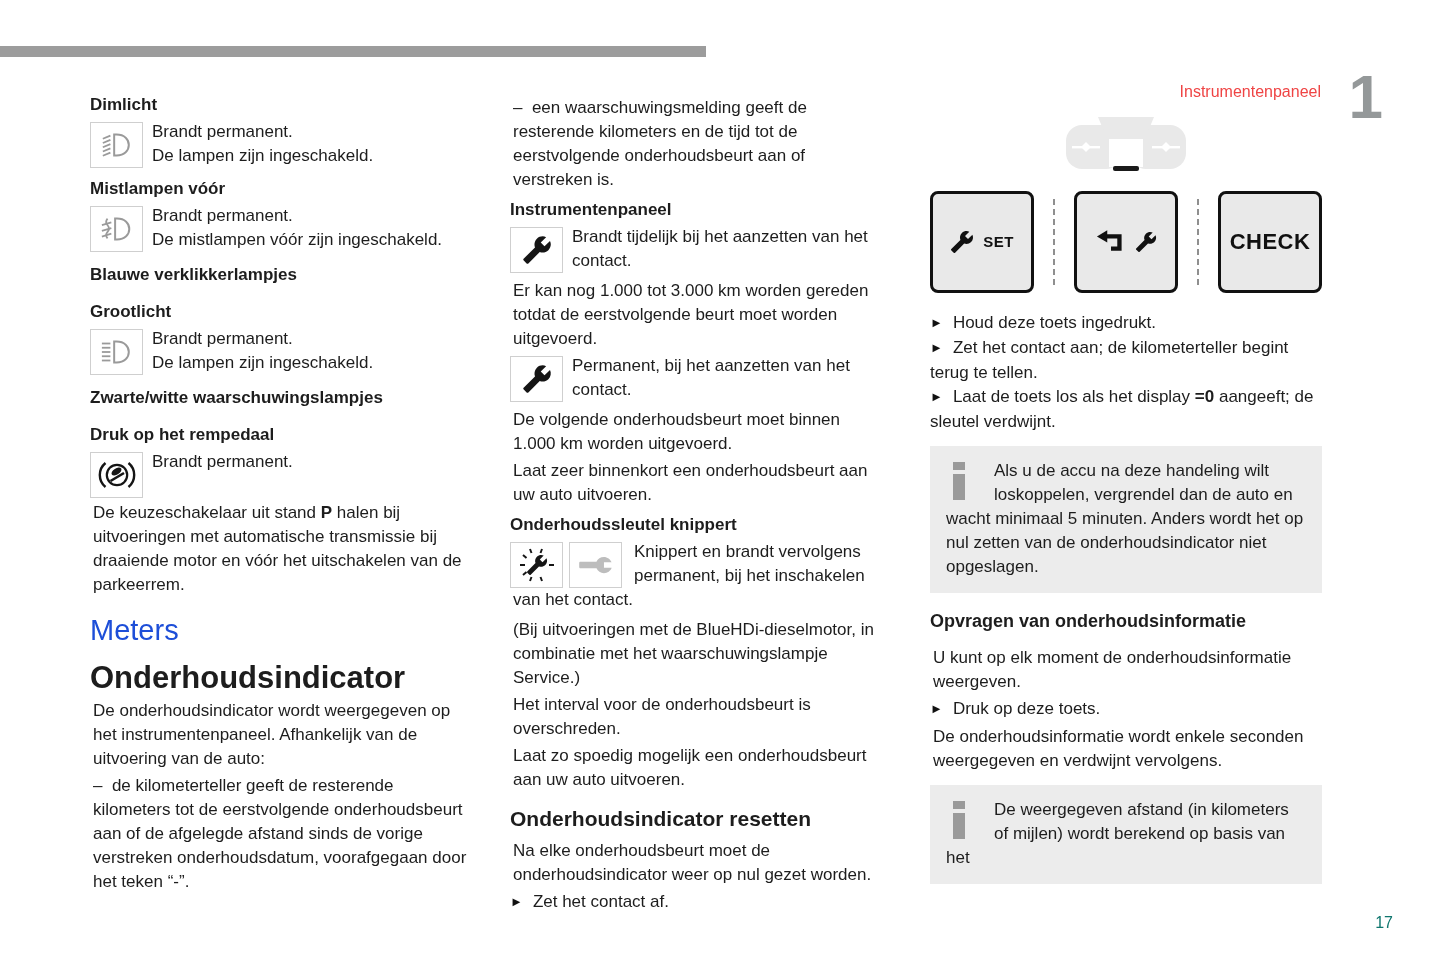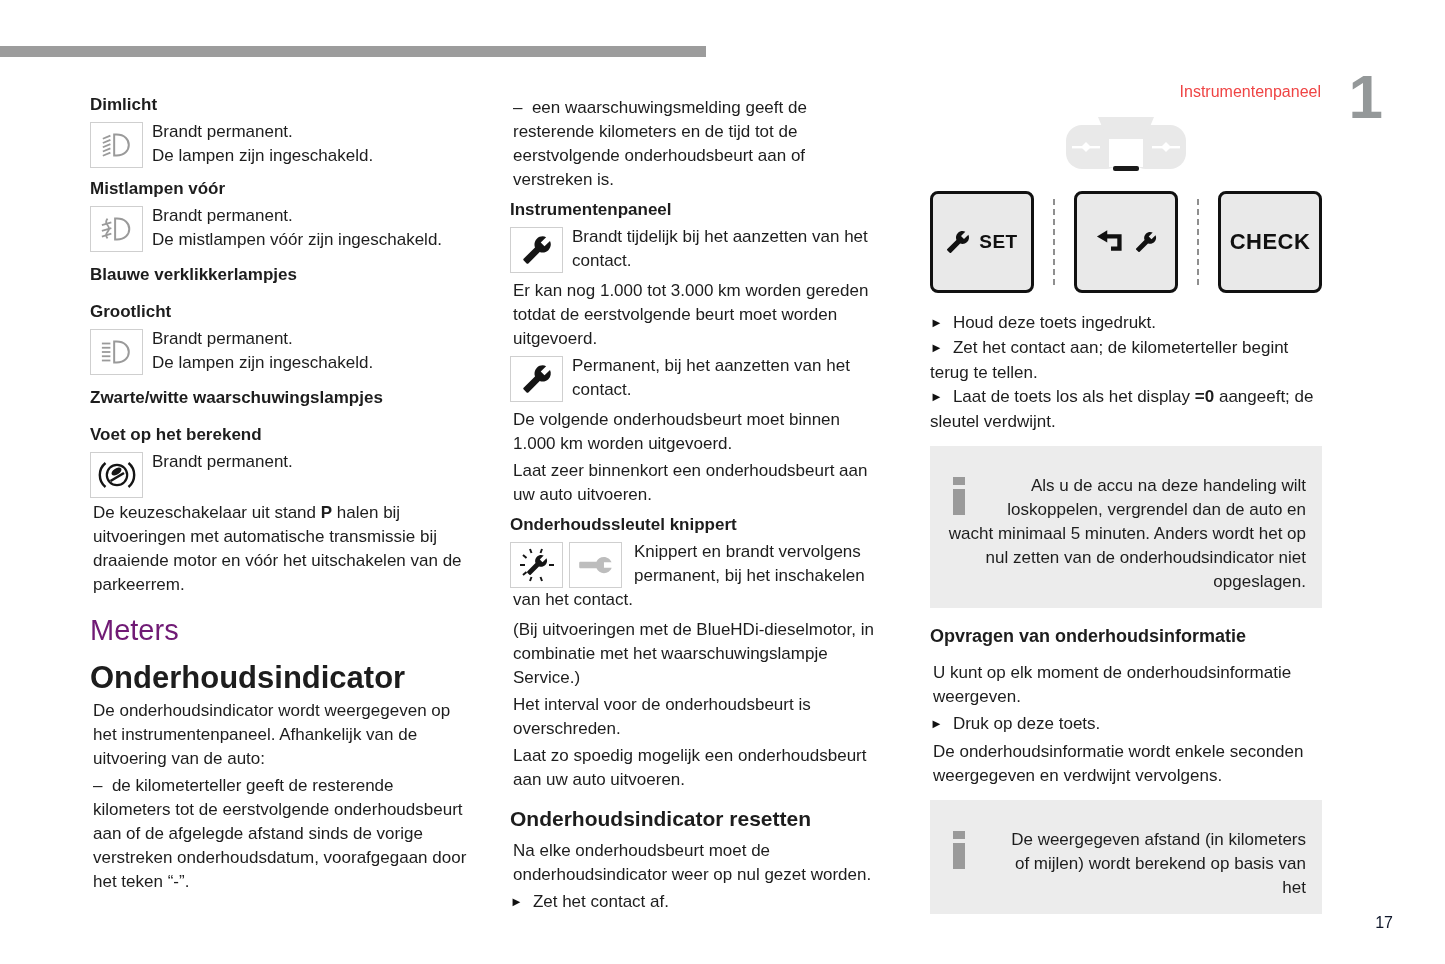--- a/index.html
+++ b/index.html
@@ -2,56 +2,56 @@
 <html><head>
 <meta charset="utf-8">
 <style>
   html,body{margin:0;padding:0;background:#fff;}
   .page{position:relative;width:1445px;height:964px;background:#ffffff;overflow:hidden;
         font-family:"Liberation Sans",sans-serif;color:#1d1d1d;}
   .topbar{position:absolute;left:0;top:46px;width:706px;height:11px;background:#9c9c9c;}
   .header-title{position:absolute;top:43px;right:124px;font-size:16px;color:#ef4444;margin-top:40px;}
   .chapter-num{position:absolute;top:66px;right:62px;font-size:62px;line-height:1;
                font-weight:bold;color:#949899;}
-  .page-num{position:absolute;right:52px;bottom:32px;font-size:16px;color:#0f172a;}
+  .page-num{position:absolute;right:52px;bottom:32px;font-size:16px;color:#0f766e;}
 
   .col{position:absolute;top:93px;font-size:17px;line-height:24px;}
   .col1{left:90px;width:388px;}
   .col2{left:510px;width:380px;}
   .col3{left:930px;width:392px;}
 
   p{margin:3px;}
   .item-title{font-size:17px;font-weight:bold;margin:6px 0 2px;line-height:24px;clear:both;}
   .first-title{margin-top:0;}
   .gap-title{margin:8px 0 13px;}
 
   .lamp-item{clear:both;}
   .lamp-item::after{content:"";display:block;clear:both;}
   .icon-box{float:left;width:53px;height:46px;border:1px solid #cfcfcf;background:#fff;
             margin:2px 9px 0 0;box-sizing:border-box;display:flex;align-items:center;justify-content:center;}
   .icon-box.second{margin-left:-3px;margin-right:12px;}
   .lamp-line{display:block;}
 
-  .meters-title{font-size:29px;font-weight:400;color:#701a75;margin:16px 0 0;line-height:34px;}
+  .meters-title{font-size:29px;font-weight:400;color:#1d4ed8;margin:16px 0 0;line-height:34px;}
   .indicator-title{font-size:31px;font-weight:bold;margin:16px 0 6px;line-height:30px;}
   .section2-title{font-size:21px;font-weight:bold;margin:14px 0 7px;line-height:26px;}
   .section3-title{font-size:18px;font-weight:bold;margin:16px 0 13px;line-height:24px;}
 
   .step{margin:0;}
   .step-arrow{font-size:13px;margin-right:10px;position:relative;top:-1px;color:#111;}
 
-  .info-box{background:#ececec;margin:12px 0 0;padding:28px 16px 14px;text-align:right;}
+  .info-box{background:#ececec;margin:12px 0 0;padding:13px 16px 14px;}
   .info-box::after{content:"";display:block;clear:both;}
   .info-i{float:left;width:12px;height:44px;margin:3px 29px 0 7px;}
 
   .cluster-wrap{display:block;margin:22px auto 18px;width:124px;}
   .btn-row{display:flex;justify-content:space-between;align-items:stretch;height:102px;margin:0 0 18px;}
   .panel-btn{width:104px;box-sizing:border-box;border:3px solid #111;border-radius:8px;background:#e9e9e9;
              display:flex;align-items:center;justify-content:center;gap:9px;
-             font-weight:bold;font-size:19px;color:#111;}
+             font-weight:bold;font-size:15px;color:#111;}
   .panel-btn .btn-label{letter-spacing:0.5px;}
   .btn-check{font-size:22px;}
   .btn-divider{border-left:2px dashed #8f8f8f;height:86px;align-self:center;width:0;}
 
   .steps-block{margin-top:18px;}
   b{font-weight:bold;}
 </style>
 </head>
 <body>
 
@@ -120,21 +120,21 @@
         </svg>
       </span>
       <p class="lamp-text">
         <span class="lamp-line">Brandt permanent.</span>
         <span class="lamp-line">De lampen zijn ingeschakeld.</span>
       </p>
     </div>
 
     <h4 class="item-title gap-title">Zwarte/witte waarschuwingslampjes</h4>
 
-    <h4 class="item-title">Voet op het berekend</h4>
+    <h4 class="item-title">Druk op het rempedaal</h4>
     <div class="lamp-item">
       <span class="icon-box">
         <svg width="40" height="36" viewBox="0 0 40 36">
           <g stroke="#151515" fill="none">
             <path d="M8.5 6 a15.5 15.5 0 0 0 0 24" stroke-width="2.4"></path>
             <path d="M31.5 6 a15.5 15.5 0 0 1 0 24" stroke-width="2.4"></path>
             <circle cx="20" cy="18" r="10.2" stroke-width="2.2"></circle>
           </g>
           <line x1="13.5" y1="24" x2="27" y2="16" stroke="#151515" stroke-width="2.6"></line>
           <ellipse cx="19.5" cy="14.5" rx="5.6" ry="3.1" fill="#151515" transform="rotate(-33 19.5 14.5)"></ellipse>

